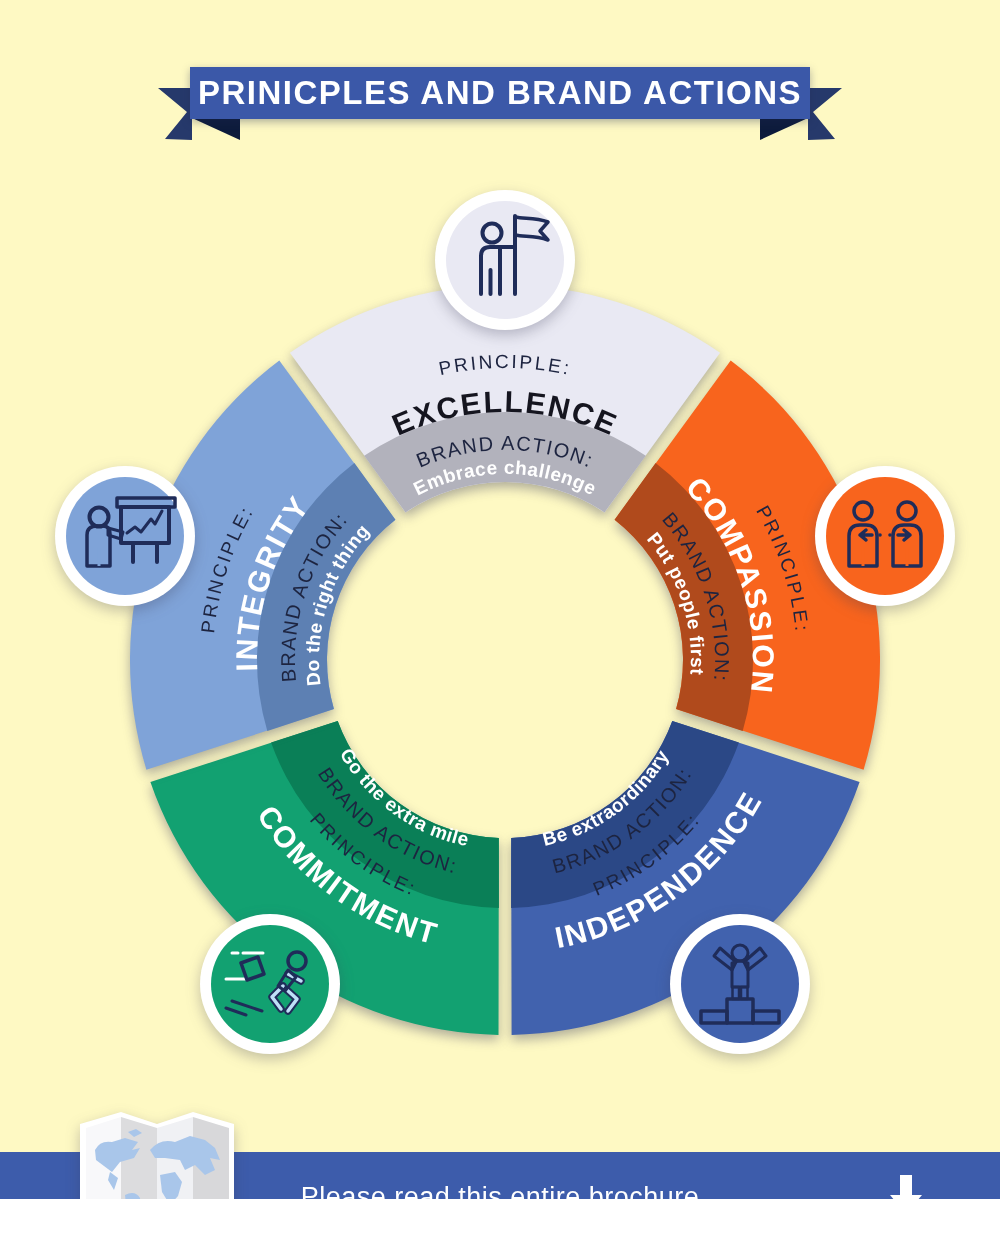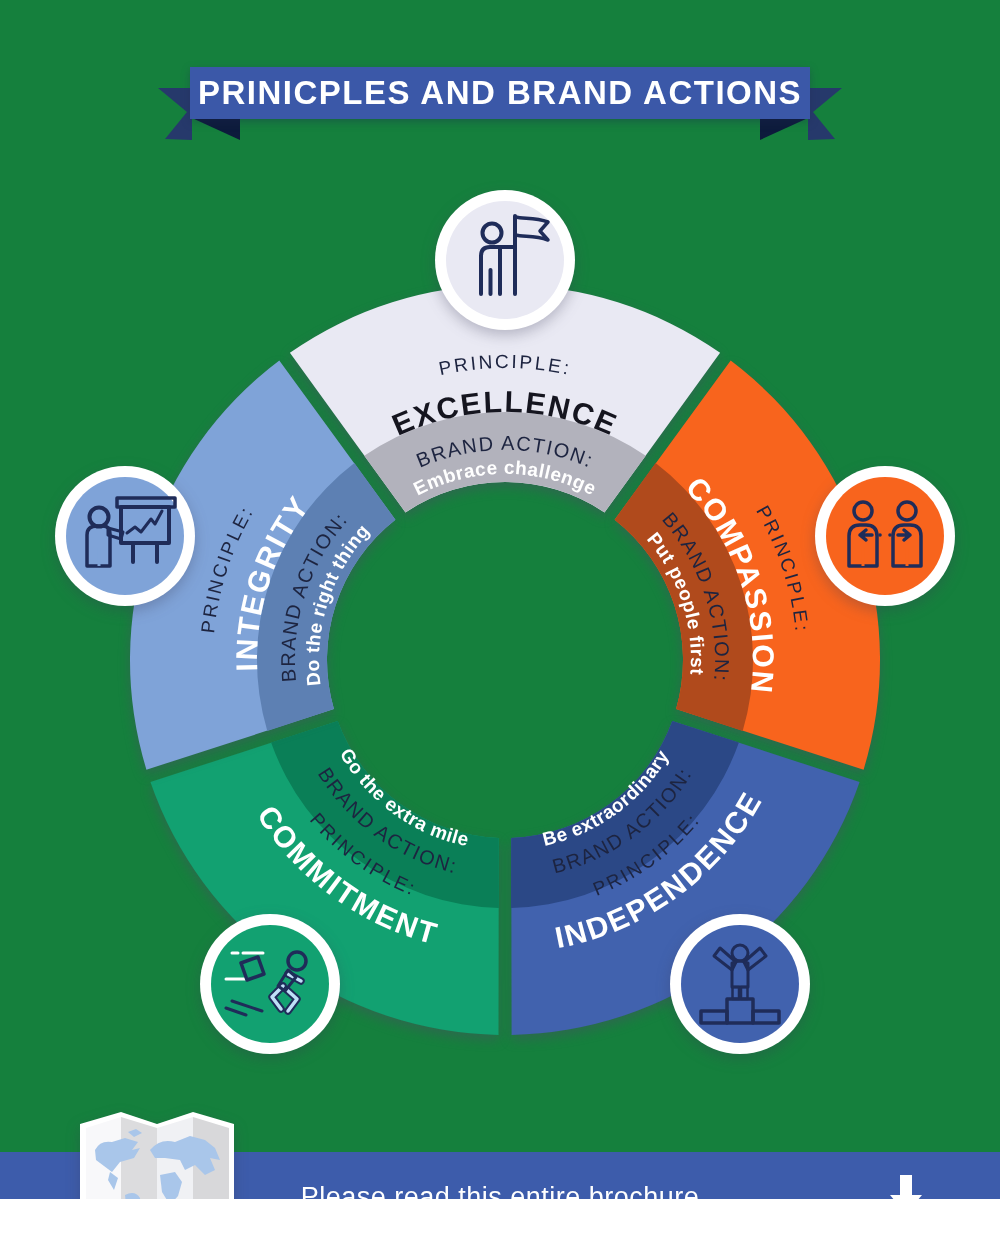--- a/index.html
+++ b/index.html
@@ -1,16 +1,16 @@
 <!DOCTYPE html>
 <html><head>
 <meta charset="utf-8">
 <style>
   html,body{margin:0;padding:0;background:#ffffff;}
-  .stage{position:relative;width:1000px;height:1199px;background:#15803d;overflow:hidden;}
+  .stage{position:relative;width:1000px;height:1199px;background:#fef9c3;overflow:hidden;}
   svg{display:block;}
   text{font-family:"Liberation Sans", sans-serif;}
   .title-text{font-size:33px;font-weight:bold;letter-spacing:1.5px;}
   .plabel{font-size:19px;letter-spacing:2.5px;}
   .pname{font-size:30px;font-weight:bold;letter-spacing:2px;}
   .blabel{font-size:20px;letter-spacing:1.5px;}
   .action{font-size:19px;font-weight:bold;letter-spacing:0.5px;}
   .footer-text{font-size:27px;letter-spacing:0.5px;}
   .ink{stroke:#1f2c59;fill:none;stroke-linecap:round;stroke-linejoin:round;}
   .wshadow{filter:drop-shadow(0 5px 6px rgba(75,75,100,0.45));}

